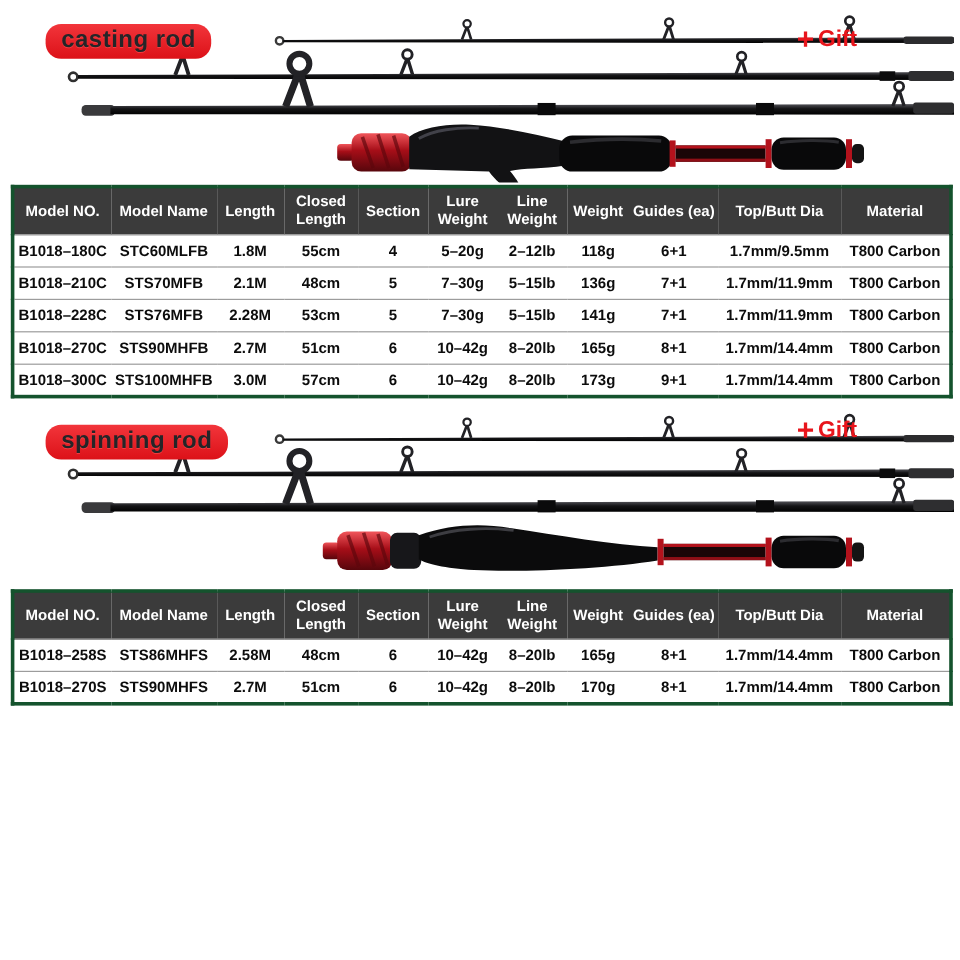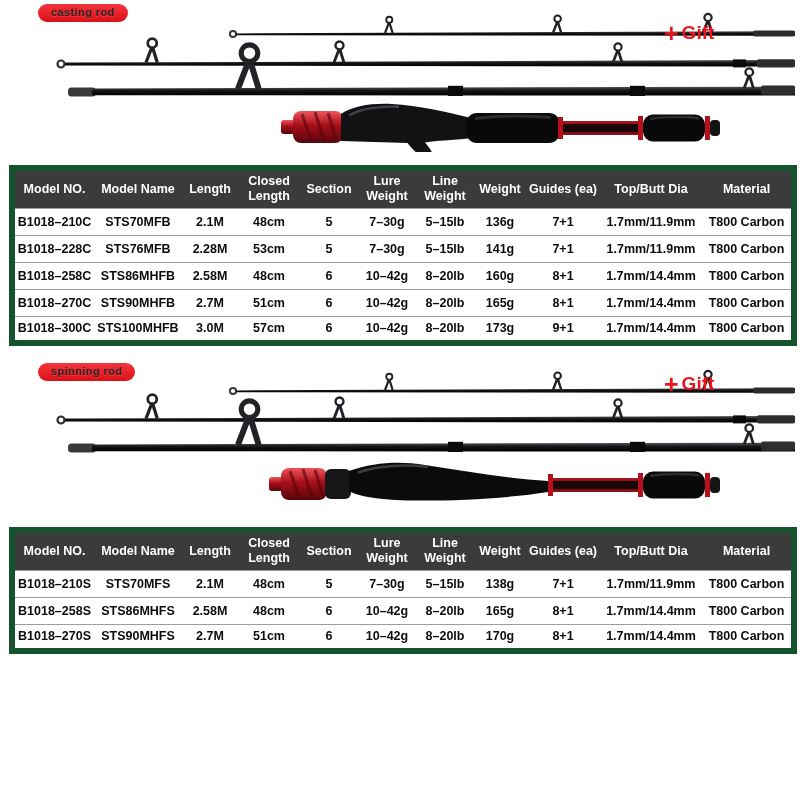--- a/index.html
+++ b/index.html
@@ -6,40 +6,40 @@
   html,body { margin:0; padding:0; }
   body {
     width:800px; height:800px; overflow:hidden;
     background:#ffffff;
     font-family:"Liberation Sans", sans-serif;
   }
   .art { position:relative; width:800px; }
   .art.casting { height:152px; }
   .art.spinning { height:155px; }
   .badge {
-    position:absolute; left:38px; top:4px;
+    position:absolute; left:38px; top:20px;
     background:linear-gradient(#f2353b,#dc1118);
     color:#252528;
-    font-size:11px; font-weight:bold; letter-spacing:.4px;
+    font-size:20px; font-weight:bold; letter-spacing:.4px;
     padding:2px 13px 4px 13px; border-radius:13px;
     text-shadow:0 1px 0 rgba(255,90,90,.55);
   }
   .gift {
     position:absolute; left:664px;
     color:#e8151c; font-weight:bold; font-size:19px;
     display:flex; align-items:center; gap:3px;
   }
   .gift .plus { font-size:25px; line-height:19px; font-weight:bold; }
   .art.casting .gift { top:22px; }
   .art.spinning .gift { top:14px; }
   svg.rodart { position:absolute; left:0; top:0; }
 
   table.spec {
-    width:782px; margin:13px 9px; border-collapse:collapse; table-layout:fixed;
-    border:6px solid #14532d;
+    width:782px; margin:2px 9px; border-collapse:collapse; table-layout:fixed;
+    border:3px solid #14532d;
   }
   table.spec thead th {
     background:#3b3b3b; color:#ffffff;
     font-size:12.5px; font-weight:bold; line-height:1.2;
     height:40px; padding:2px 1px; text-align:center; vertical-align:middle;
   }
   table.spec tbody td {
     height:27px; padding:0 1px;
     text-align:center; vertical-align:middle;
     font-size:12.5px; font-weight:bold; color:#0c0c0c;
@@ -149,20 +149,33 @@
         <th>Lure Weight</th>
         <th>Line Weight</th>
         <th>Weight</th>
         <th>Guides (ea)</th>
         <th>Top/Butt Dia</th>
         <th>Material</th>
       </tr>
     </thead>
   <tbody>
       <tr>
+        <td>B1018–180C</td>
+        <td>STC60MLFB</td>
+        <td>1.8M</td>
+        <td>55cm</td>
+        <td>4</td>
+        <td>5–20g</td>
+        <td>2–12lb</td>
+        <td>118g</td>
+        <td>6+1</td>
+        <td>1.7mm/9.5mm</td>
+        <td>T800 Carbon</td>
+      </tr>
+      <tr>
         <td>B1018–210C</td>
         <td>STS70MFB</td>
         <td>2.1M</td>
         <td>48cm</td>
         <td>5</td>
         <td>7–30g</td>
         <td>5–15lb</td>
         <td>136g</td>
         <td>7+1</td>
         <td>1.7mm/11.9mm</td>
@@ -172,33 +185,20 @@
         <td>B1018–228C</td>
         <td>STS76MFB</td>
         <td>2.28M</td>
         <td>53cm</td>
         <td>5</td>
         <td>7–30g</td>
         <td>5–15lb</td>
         <td>141g</td>
         <td>7+1</td>
         <td>1.7mm/11.9mm</td>
-        <td>T800 Carbon</td>
-      </tr>
-      <tr>
-        <td>B1018–258C</td>
-        <td>STS86MHFB</td>
-        <td>2.58M</td>
-        <td>48cm</td>
-        <td>6</td>
-        <td>10–42g</td>
-        <td>8–20lb</td>
-        <td>160g</td>
-        <td>8+1</td>
-        <td>1.7mm/14.4mm</td>
         <td>T800 Carbon</td>
       </tr>
       <tr>
         <td>B1018–270C</td>
         <td>STS90MHFB</td>
         <td>2.7M</td>
         <td>51cm</td>
         <td>6</td>
         <td>10–42g</td>
         <td>8–20lb</td>
@@ -320,33 +320,20 @@
         <th>Lure Weight</th>
         <th>Line Weight</th>
         <th>Weight</th>
         <th>Guides (ea)</th>
         <th>Top/Butt Dia</th>
         <th>Material</th>
       </tr>
     </thead>
   <tbody>
       <tr>
-        <td>B1018–210S</td>
-        <td>STS70MFS</td>
-        <td>2.1M</td>
-        <td>48cm</td>
-        <td>5</td>
-        <td>7–30g</td>
-        <td>5–15lb</td>
-        <td>138g</td>
-        <td>7+1</td>
-        <td>1.7mm/11.9mm</td>
-        <td>T800 Carbon</td>
-      </tr>
-      <tr>
         <td>B1018–258S</td>
         <td>STS86MHFS</td>
         <td>2.58M</td>
         <td>48cm</td>
         <td>6</td>
         <td>10–42g</td>
         <td>8–20lb</td>
         <td>165g</td>
         <td>8+1</td>
         <td>1.7mm/14.4mm</td>

